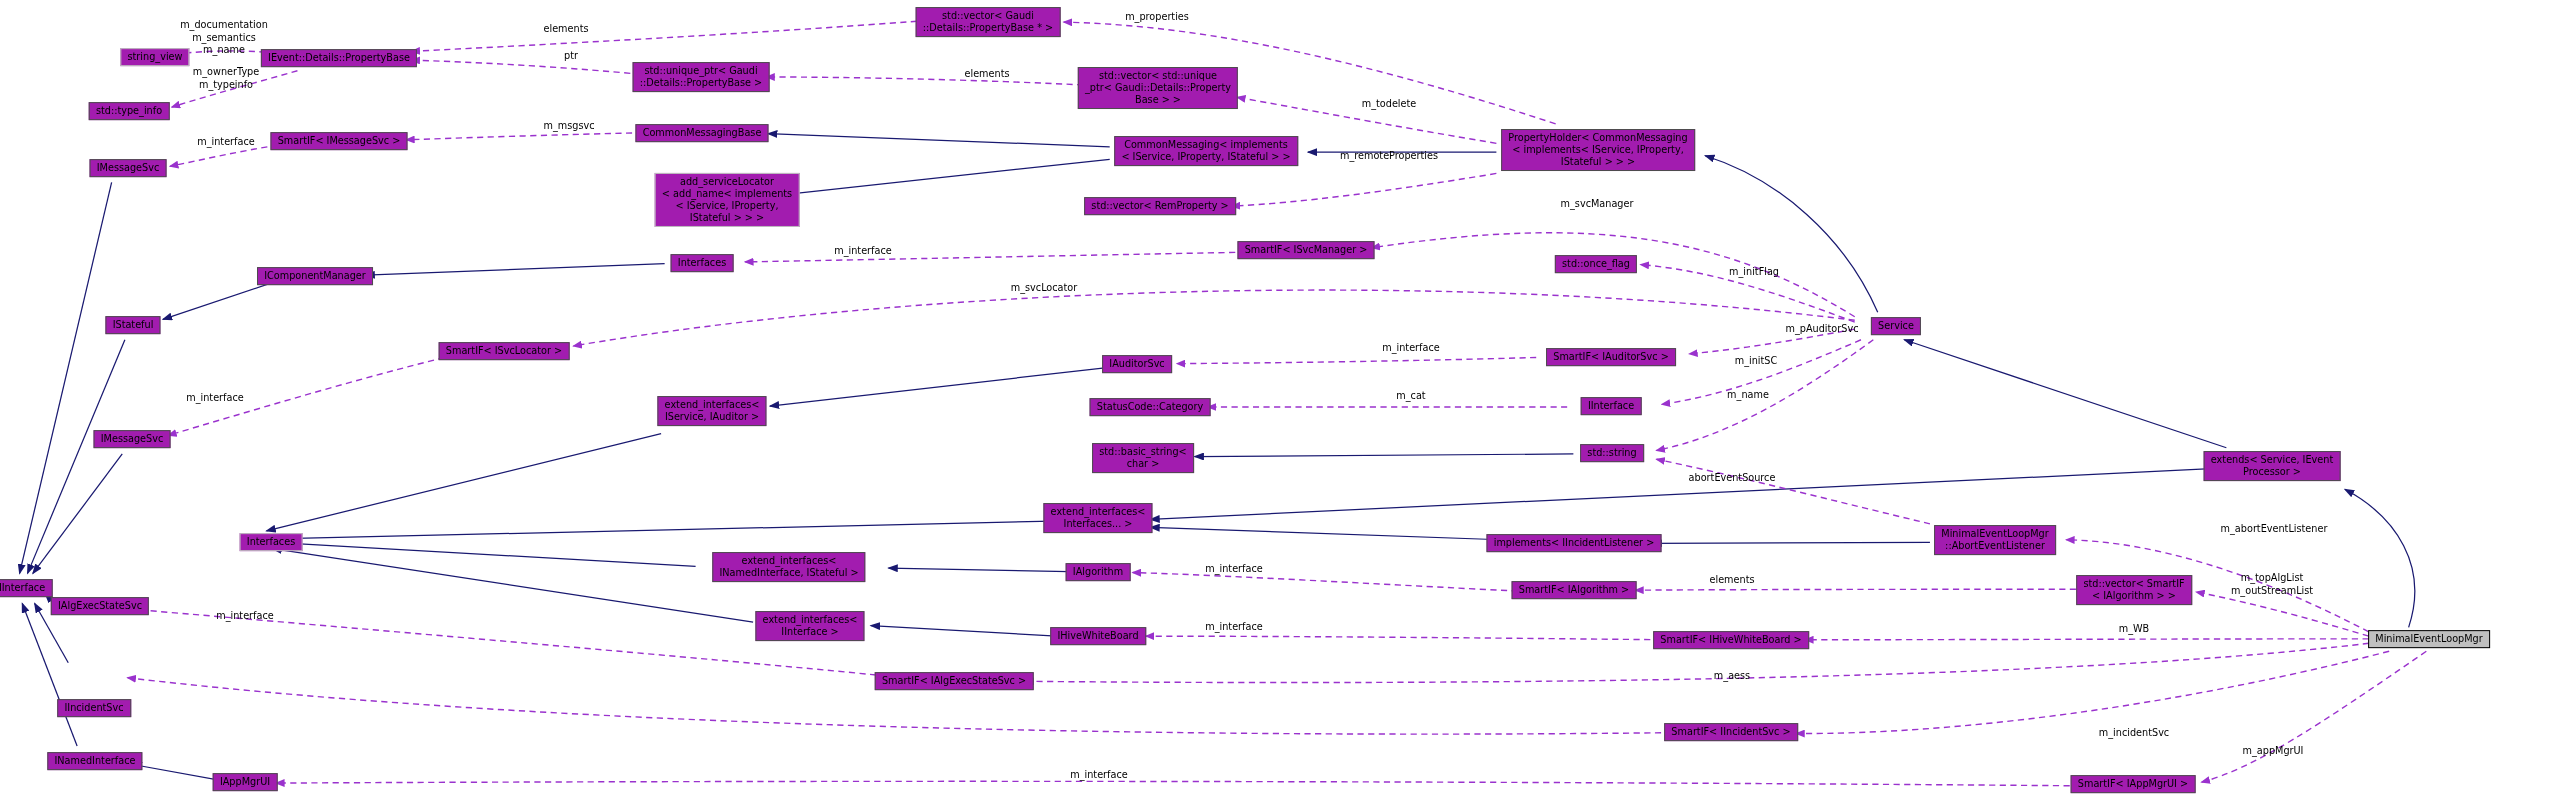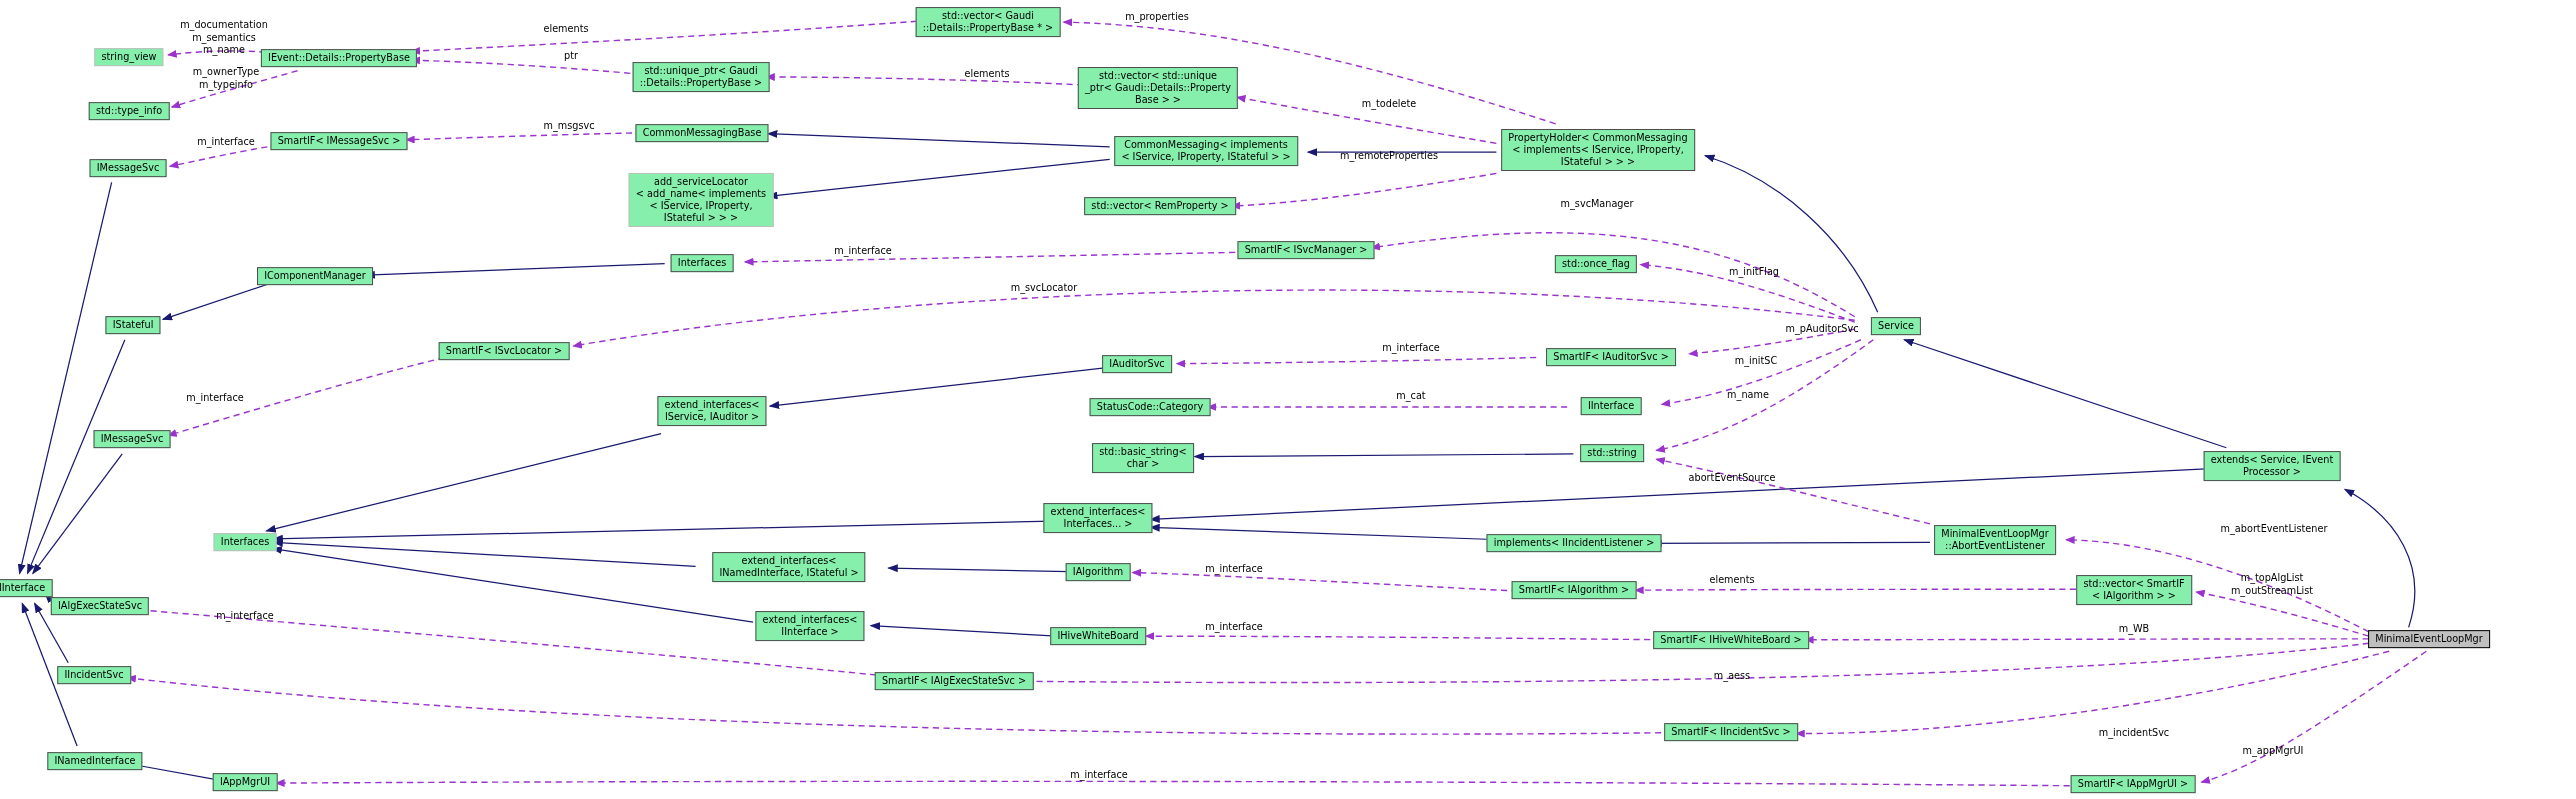--- a/index.html
+++ b/index.html
@@ -1,22 +1,22 @@
 <!DOCTYPE html>
 <html style="font-size:14px"><head>
 <meta charset="utf-8">
 <style>
   html,body{margin:0;padding:0;background:#ffffff;}
   #canvas{position:relative;width:2576px;height:799px;background:#ffffff;overflow:hidden;
           font-family:"DejaVu Sans",sans-serif;}
   #edges{position:absolute;left:0;top:0;z-index:1;}
-  .node{position:absolute;transform:translate(-50%,-50%);background:#86efac;
+  .node{position:absolute;transform:translate(-50%,-50%);background:#a21caf;
         border:1.3px solid #4d4d4d;padding:1.8px 6.2px;font-size:9.7px;line-height:1.25;
         color:#000;text-align:center;white-space:pre-line;z-index:2;}
-  .node.template{border:1.1px solid #bfbfbf;}
+  .node.template{border:1.1px solid #bfbfbf;margin-left:26px;}
   .node.highlight{background:#bfbfbf;border-color:#000;}
   .elabel{position:absolute;transform:translate(-50%,-50%);font-size:9.7px;line-height:1.3;
           color:#000;text-align:center;white-space:pre-line;z-index:3;}
   .dashed{stroke:#9a32cd;stroke-width:1.6;stroke-dasharray:7 5;fill:none;}
   .solid{stroke:#191970;stroke-width:1.4;fill:none;}
 </style>
 </head>
 <body>
 
 <div id="canvas">
@@ -152,21 +152,21 @@
 <div class="node" style="left:2134px;top:590px">std::vector&lt; SmartIF
 &lt; IAlgorithm &gt; &gt;</div>
 <div class="node" style="left:22px;top:588px">IInterface</div>
 <div class="node" style="left:100px;top:606px">IAlgExecStateSvc</div>
 <div class="node" style="left:810px;top:626px">extend_interfaces&lt;
 IInterface &gt;</div>
 <div class="node" style="left:1098px;top:636px">IHiveWhiteBoard</div>
 <div class="node" style="left:1731px;top:640px">SmartIF&lt; IHiveWhiteBoard &gt;</div>
 <div class="node highlight" style="left:2429px;top:639px">MinimalEventLoopMgr</div>
 <div class="node" style="left:954px;top:681px">SmartIF&lt; IAlgExecStateSvc &gt;</div>
-<div class="node" style="left:94px;top:675px">IIncidentSvc</div>
+<div class="node" style="left:94px;top:708px">IIncidentSvc</div>
 <div class="node" style="left:1731px;top:732px">SmartIF&lt; IIncidentSvc &gt;</div>
 <div class="node" style="left:95px;top:761px">INamedInterface</div>
 <div class="node" style="left:245px;top:782px">IAppMgrUI</div>
 <div class="node" style="left:2133px;top:784px">SmartIF&lt; IAppMgrUI &gt;</div>
 
 <div class="elabel" style="left:224px;top:38px">m_documentation
 m_semantics
 m_name</div>
 <div class="elabel" style="left:226px;top:79px">m_ownerType
 m_typeinfo</div>

